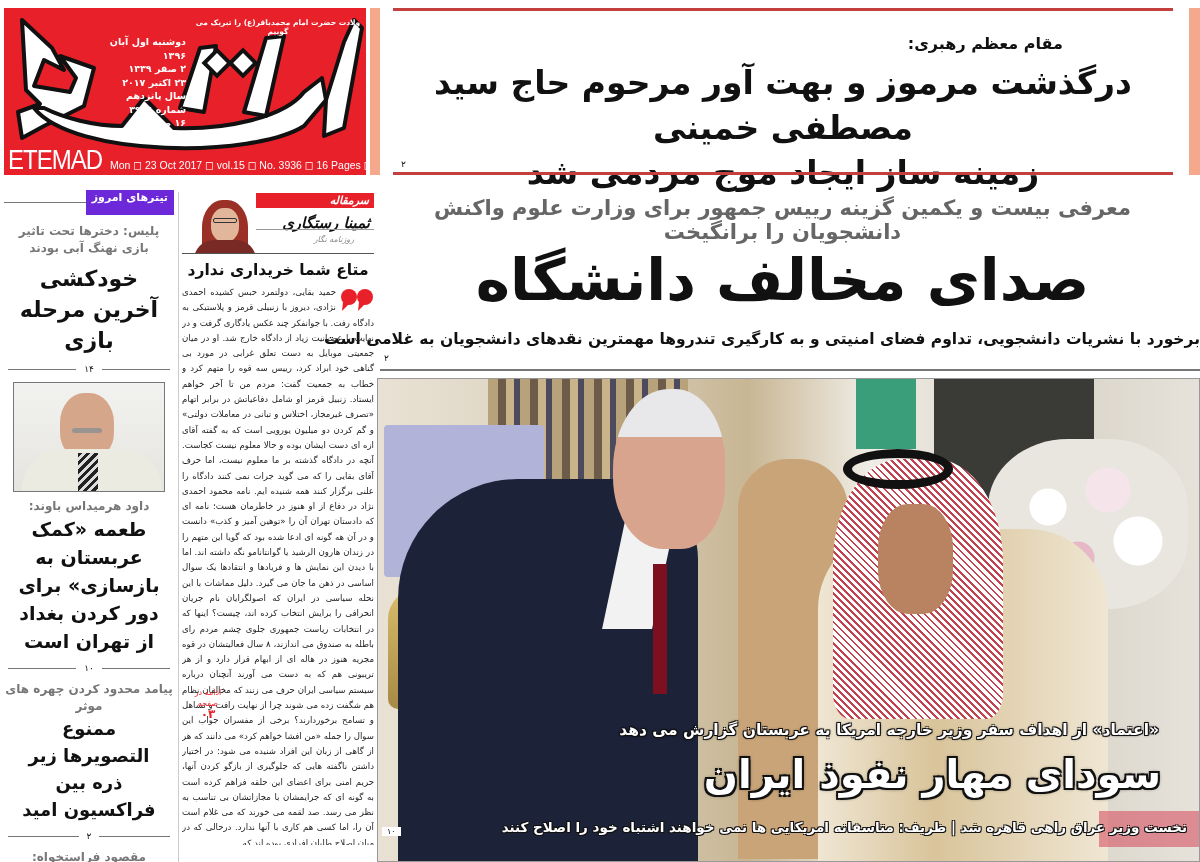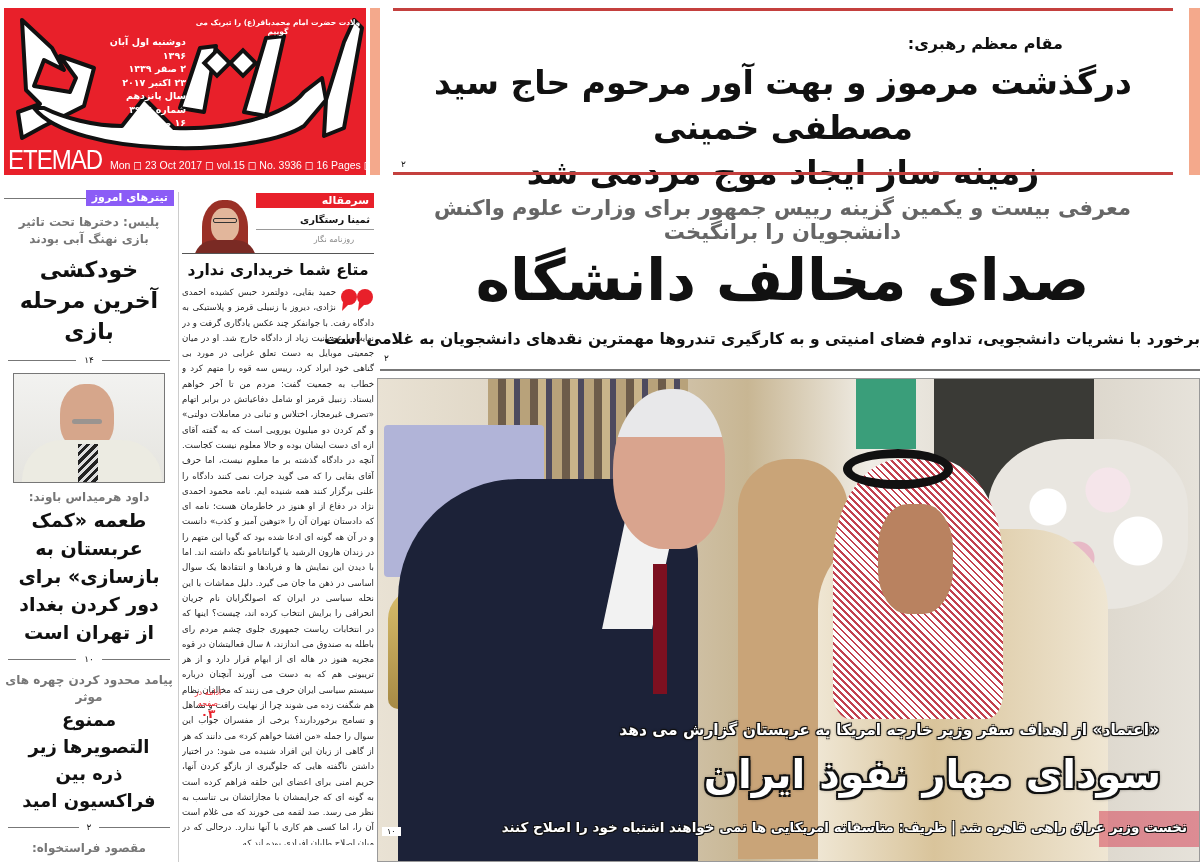--- a/index.html
+++ b/index.html
@@ -35,36 +35,36 @@
   .ph { position: absolute; }
   #photo-caption-kicker { position: absolute; right: 40px; top: 342px; color: #fff; font-size: 15.5px; font-weight: bold; direction: rtl; text-shadow: -1px -1px 0 #111, 1px -1px 0 #111, -1px 1px 0 #111, 1px 1px 0 #111, 0 0 3px #000; }
   #photo-headline { position: absolute; right: 38px; top: 372px; color: #fff; font-size: 40px; font-weight: 900; direction: rtl; letter-spacing: -1px; text-shadow: -2px -2px 0 #111, 2px -2px 0 #111, -2px 2px 0 #111, 2px 2px 0 #111, 0 0 4px #000; }
   #photo-ticker { position: absolute; right: 12px; top: 440px; color: #fff; font-size: 13.5px; font-weight: bold; direction: rtl; white-space: nowrap; text-shadow: -1px -1px 0 #111, 1px -1px 0 #111, -1px 1px 0 #111, 1px 1px 0 #111; text-align: right; }
   #ticker-box { position: absolute; right: 0; top: 432px; width: 100px; height: 36px; background: rgba(214, 70, 90, 0.55); }
   #photo-page { position: absolute; left: 4px; top: 448px; background: #fff; font-size: 8px; padding: 0 5px; color: #000; }
   #photo-credit { position: absolute; left: 2px; top: 488px; width: 44px; height: 16px; background: #e8202a; color: #fff; font-size: 8px; font-family: Liberation Mono, monospace; font-weight: bold; display: flex; align-items: center; gap: 18px; padding-left: 3px; }
 
   
   #leftcol { position: absolute; left: 4px; top: 190px; width: 170px; }
-  .red-label { background: #8b5cf6; color: #fff; font-weight: bold; font-size: 11px; padding: 1px 6px 2px; direction: rtl; display: inline-block; }
+  .red-label { background: #6d28d9; color: #fff; font-weight: bold; font-size: 11px; padding: 1px 6px 11px; direction: rtl; display: inline-block; }
   .label-row { display: flex; align-items: center; direction: rtl; }
   .label-row .line { flex: 1; height: 1px; background: #777; }
   .kicker-grey { color: #777; font-size: 12px; text-align: center; direction: rtl; font-weight: bold; line-height: 17px; }
   .big-head { font-size: 22px; font-weight: 900; text-align: center; direction: rtl; line-height: 31px; letter-spacing: -0.8px; }
   .sep { display: flex; align-items: center; gap: 8px; margin: 8px 4px; }
   .sep .ln { flex: 1; height: 1px; background: #777; }
   .sep .num { font-size: 9px; }
 
   #davud-photo { width: 152px; height: 110px; margin: 8px auto 0; border: 1px solid #777; background: linear-gradient(180deg,#f2f2f0,#e5e4df); position: relative; overflow: hidden; }
 
   
   #editorial { position: absolute; left: 182px; top: 190px; width: 192px; }
-  #ed-header { position: relative; height: 65px; }
+  #ed-header { position: relative; height: 65px; font-style: italic; }
   #ed-label { position: absolute; right: 0; top: 3px; width: 118px; background: #e8202a; color: #fff; font-size: 11px; font-weight: bold; direction: rtl; padding: 1px 5px; }
-  #ed-author { position: absolute; right: 4px; top: 24px; font-size: 10px; font-weight: bold; direction: rtl; }
+  #ed-author { position: absolute; right: 4px; top: 24px; font-size: 15px; font-weight: bold; direction: rtl; }
   #ed-role { position: absolute; right: 20px; top: 45px; font-size: 8px; color: #888; direction: rtl; }
   #ed-rule1 { position: absolute; right: 0; top: 39px; width: 118px; height: 1px; background: #999; }
   #ed-rule2 { position: absolute; left: 0; right: 0; top: 63px; height: 1px; background: #555; }
   #ed-avatar { position: absolute; left: 12px; top: 6px; width: 62px; height: 58px; overflow: hidden; }
   #ed-title { font-size: 15.5px; font-weight: 900; direction: rtl; text-align: center; margin-top: 6px; letter-spacing: -0.5px; }
   #ed-body { direction: rtl; text-align: justify; font-size: 8.6px; line-height: 15.3px; margin-top: 6px; color: #222; }
   #ed-quote { float: right; width: 34px; height: 26px; margin: 2px 0 0 4px; position: relative; }
   #ed-continued { float: left; width: 44px; color: #e8202a; font-size: 8px; text-align: center; margin: 2px 4px 0 4px; line-height: 11px; }
   #ed-continued b { display: block; font-size: 12px; }
   #col-divider { position: absolute; left: 178px; top: 192px; width: 1px; height: 670px; background: #ccc; }

